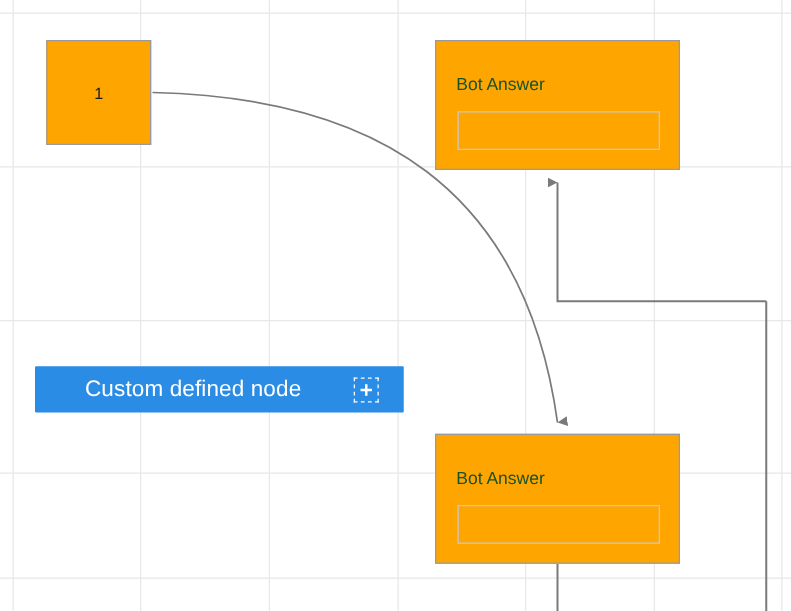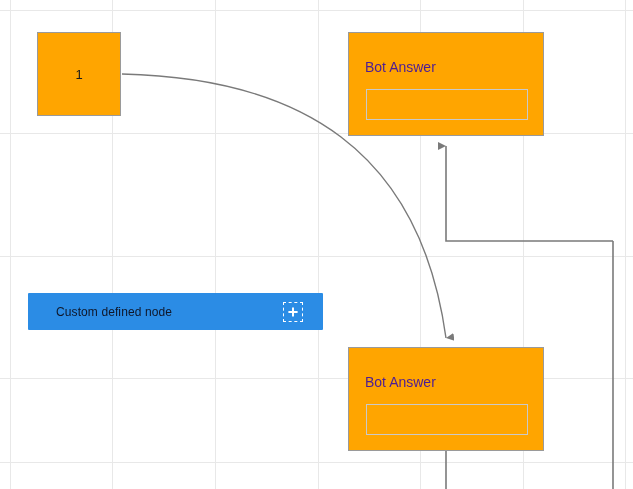--- a/index.html
+++ b/index.html
@@ -65,21 +65,21 @@
   .node-square-label {
     font-size: 13px;
     color: #1a1a1a;
     line-height: 1;
   }
   .node-title {
     position: absolute;
     left: 16px;
     top: 27px;
     font-size: 14px;
-    color: #4c1d95;
+    color: #14532d;
     line-height: 1;
     white-space: nowrap;
   }
   .node-slot {
     position: absolute;
     left: 17px;
     top: 56px;
     right: 15px;
     height: 31px;
     box-sizing: border-box;
@@ -90,23 +90,23 @@
   .palette-button {
     position: absolute;
     box-sizing: border-box;
     background: #2b8ce5;
     display: flex;
     align-items: center;
     border-radius: 1px;
     cursor: pointer;
   }
   .palette-button-label {
-    color: #0f172a;
-    font-size: 12px;
-    margin-left: 28px;
+    color: #ffffff;
+    font-size: 18px;
+    margin-left: 40px;
     white-space: nowrap;
     letter-spacing: 0.1px;
   }
   .palette-add {
     position: absolute;
     right: 20px;
     top: 50%;
     transform: translateY(-50%);
     width: 20px;
     height: 20px;

